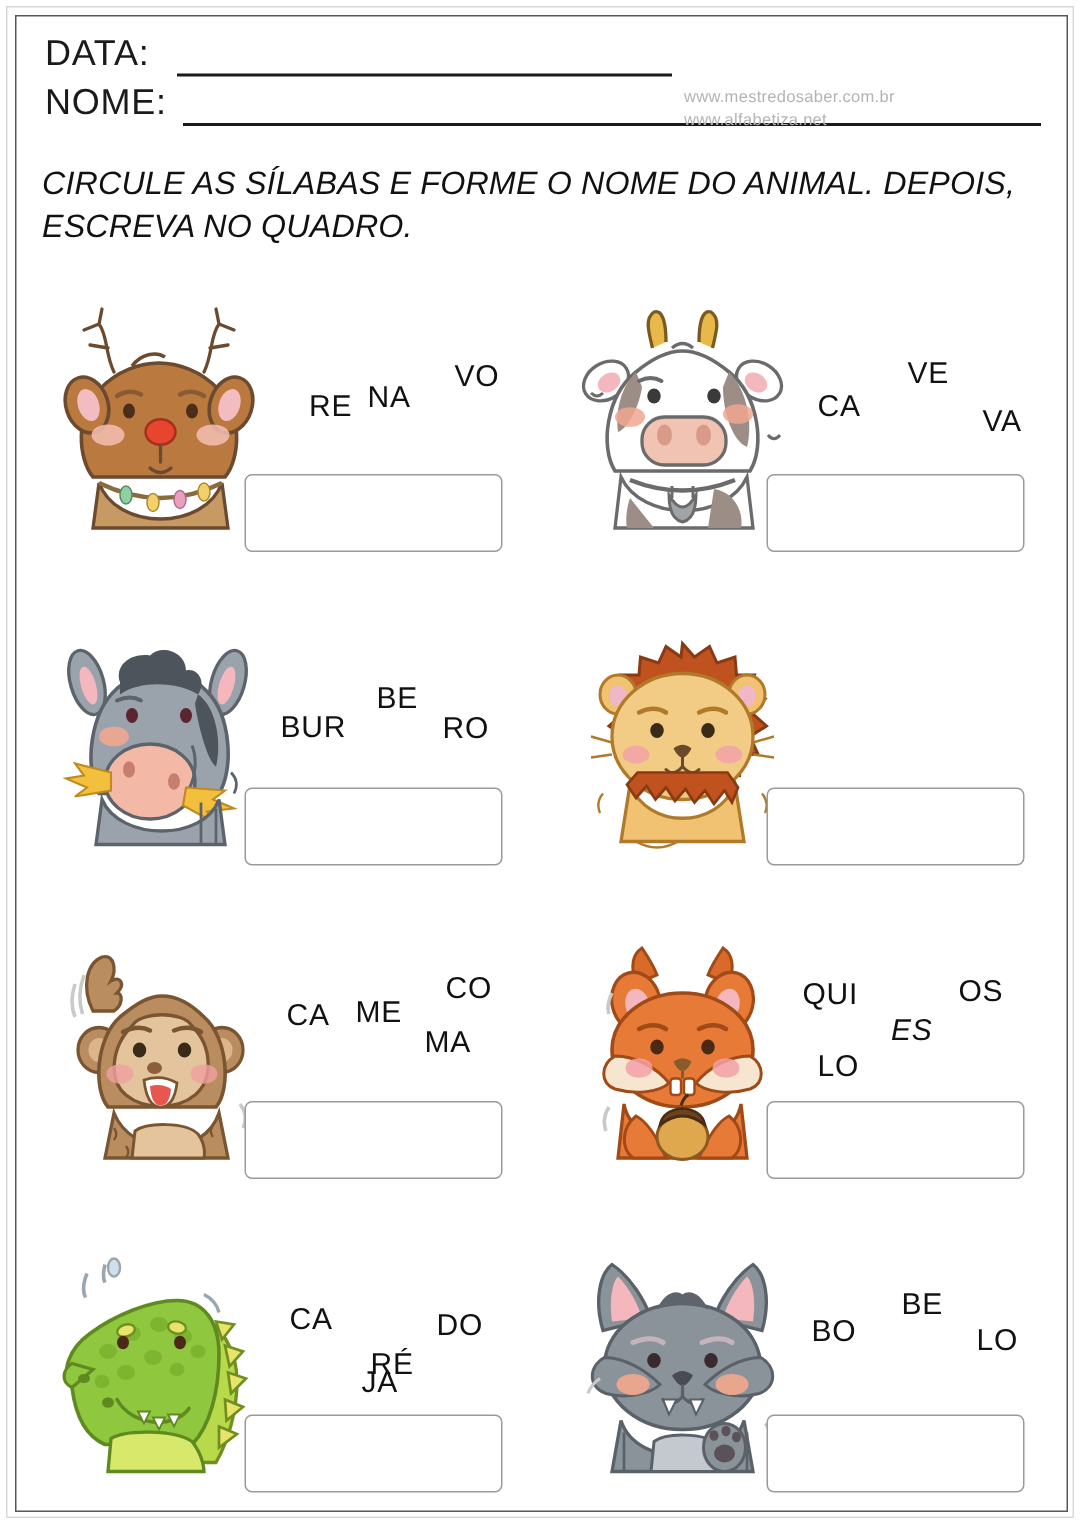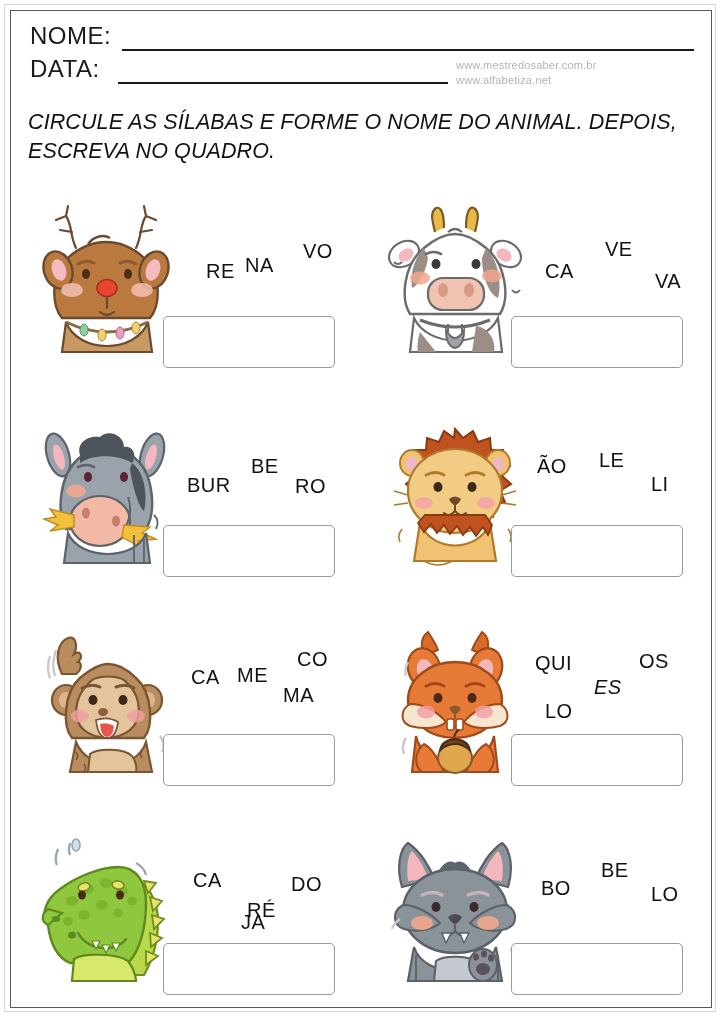--- a/index.html
+++ b/index.html
@@ -154,26 +154,26 @@
 </head>
 <body>
 
 <div id="page">
 
   <div class="outer-frame"></div>
   <div class="page-border"></div>
 
   <div class="header">
     <div class="field-row">
+      <span class="field-label">DATA:</span>
+      <span class="field-rule" id="data-rule"></span>
+    </div>
+    <div class="field-row">
       <span class="field-label">NOME:</span>
       <span class="field-rule" id="nome-rule"></span>
-    </div>
-    <div class="field-row">
-      <span class="field-label">DATA:</span>
-      <span class="field-rule" id="data-rule"></span>
     </div>
   </div>
 
   <div class="watermark">
     <div>www.mestredosaber.com.br</div>
     <div>www.alfabetiza.net</div>
   </div>
 
   <div class="instruction">CIRCULE AS SÍLABAS E FORME O NOME DO ANIMAL. DEPOIS, ESCREVA NO QUADRO.</div>
 
@@ -308,25 +308,20 @@
      <path d="M69 88 q6 -5 12 0 q-3 6 -6 6 q-3 0 -6 -6Z" fill="#6b4a2a"></path>
      <path d="M75 94 L75 100 M75 100 q-6 7 -11 2 M75 100 q6 7 11 2" stroke="#6b4a2a" stroke-width="2" fill="none" stroke-linecap="round"></path>
      <path d="M28 84 L14 80 M28 92 L14 94 M122 84 L136 80 M122 92 L136 94" stroke="#b07a2a" stroke-width="1.6"></path>
      <path d="M40 112 C52 142 98 142 110 112 L116 150 L34 150 Z" fill="#f0c271" stroke="#b07a2a" stroke-width="2.2"></path>
      <g fill="#c0521f" stroke="#8a3a12" stroke-width="1.8">
        <path d="M38 112 l6 9 7 -8 6 9 7 -8 6 9 7 -8 6 9 7 -8 6 9 7 -9 5 8 4 -10 -7 -10 -60 0Z"></path>
      </g>
      <path d="M22 118 q-5 6 -2 13 M128 118 q5 6 2 13 M44 150 q14 8 28 0" stroke="#b07a2a" stroke-width="1.6" fill="none"></path>
    </svg>
           </div>
-          <div class="syllables">
-            <span class="syl" style="left: 10px; top: 48px;">ÃO</span>
-            <span class="syl" style="left: 72px; top: 42px;">LE</span>
-            <span class="syl" style="left: 124px; top: 66px;">LI</span>
-          </div>
           <div class="answer-box"></div>
         </div>
       </div>
       <div class="row">
         <div class="cell left">
           <div class="animal">
    <svg viewBox="0 0 150 165">
      <path d="M30 54 C22 38 26 22 36 18 C44 16 46 26 42 34 C48 30 52 36 46 42 C50 42 50 50 44 54Z" fill="#b98d5f" stroke="#7a5531" stroke-width="2.2"></path>
      <ellipse cx="34" cy="80" rx="14" ry="15" fill="#b98d5f" stroke="#7a5531" stroke-width="2.2"></ellipse>
      <ellipse cx="116" cy="80" rx="14" ry="15" fill="#b98d5f" stroke="#7a5531" stroke-width="2.2"></ellipse>

